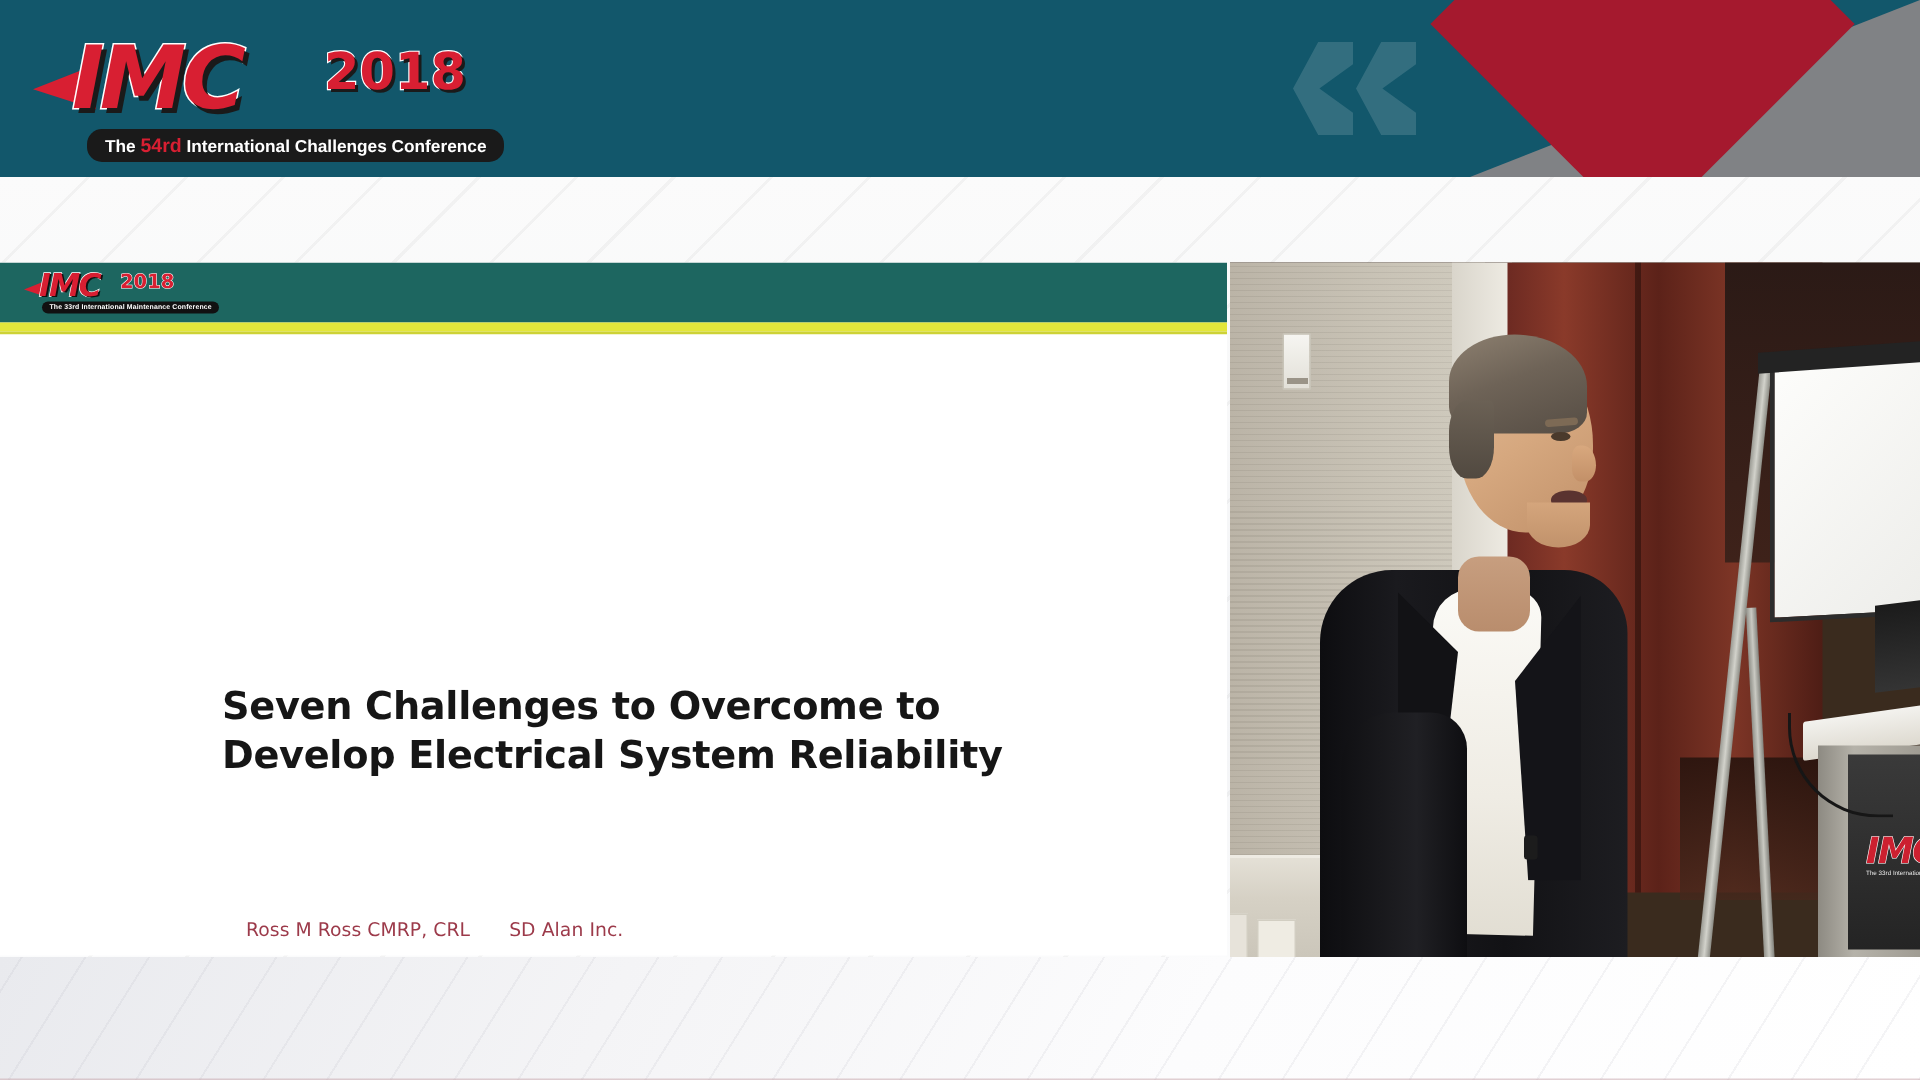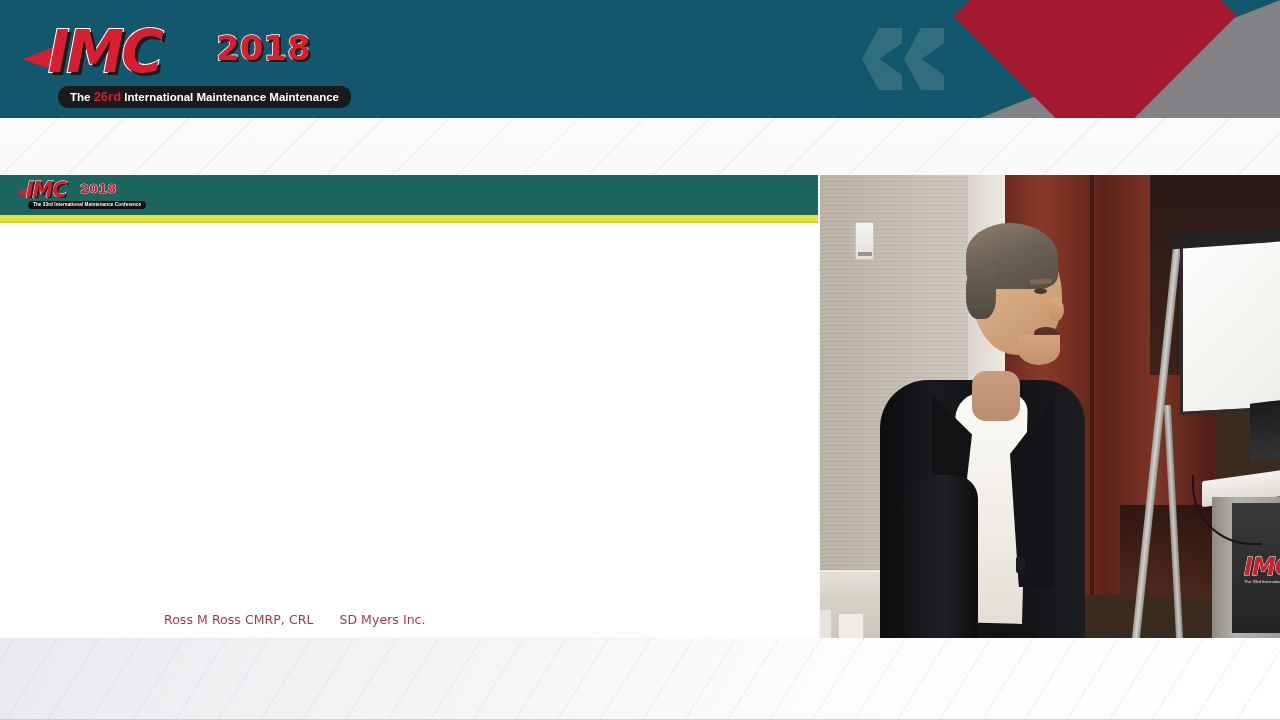--- a/index.html
+++ b/index.html
@@ -396,21 +396,21 @@
 <body>
 
 <div id="app">
 
   <div class="topbar">
 
     <div class="imc-logo">
       <div class="imc-arrow"></div>
       <div class="imc-wordmark">IMC</div>
       <div class="imc-year">2018</div>
-      <div class="imc-tag"><span>The </span><span class="ord">26</span><span class="ord">rd</span><span> International Maintenance Maintenance</span></div>
+      <div class="imc-tag"><span>The </span><span class="ord">54</span><span class="ord">rd</span><span> International Challenges Conference</span></div>
     </div>
 
     <div class="chevrons">
       <div class="chev"></div>
       <div class="chev"></div>
     </div>
 
     <div class="topbar-graphics">
       <div class="tg-gray"></div>
       <div class="tg-whitediag"></div>
@@ -430,23 +430,24 @@
 
     <div class="mini-logo">
       <div class="mini-arrow"></div>
       <div class="mini-wordmark">IMC</div>
       <div class="mini-year">2018</div>
       <div class="mini-tag">The 33rd International Maintenance Conference</div>
     </div>
 
     <div class="slide-body"></div>
 
+    <div class="slide-title">Seven Challenges to Overcome to Develop Electrical System Reliability</div>
 
     <div class="slide-subtitle">
-      <span>Ross M Ross CMRP, CRL</span><span class="org">SD Myers Inc.</span>
+      <span>Ross M Ross CMRP, CRL</span><span class="org">SD Alan Inc.</span>
     </div>
 
   </div>
 
   <div class="video">
     <div class="v-wall"></div>
     <div class="v-wall-light"></div>
     <div class="v-door"></div>
     <div class="v-door-seam"></div>
     <div class="v-door-dark"></div>

